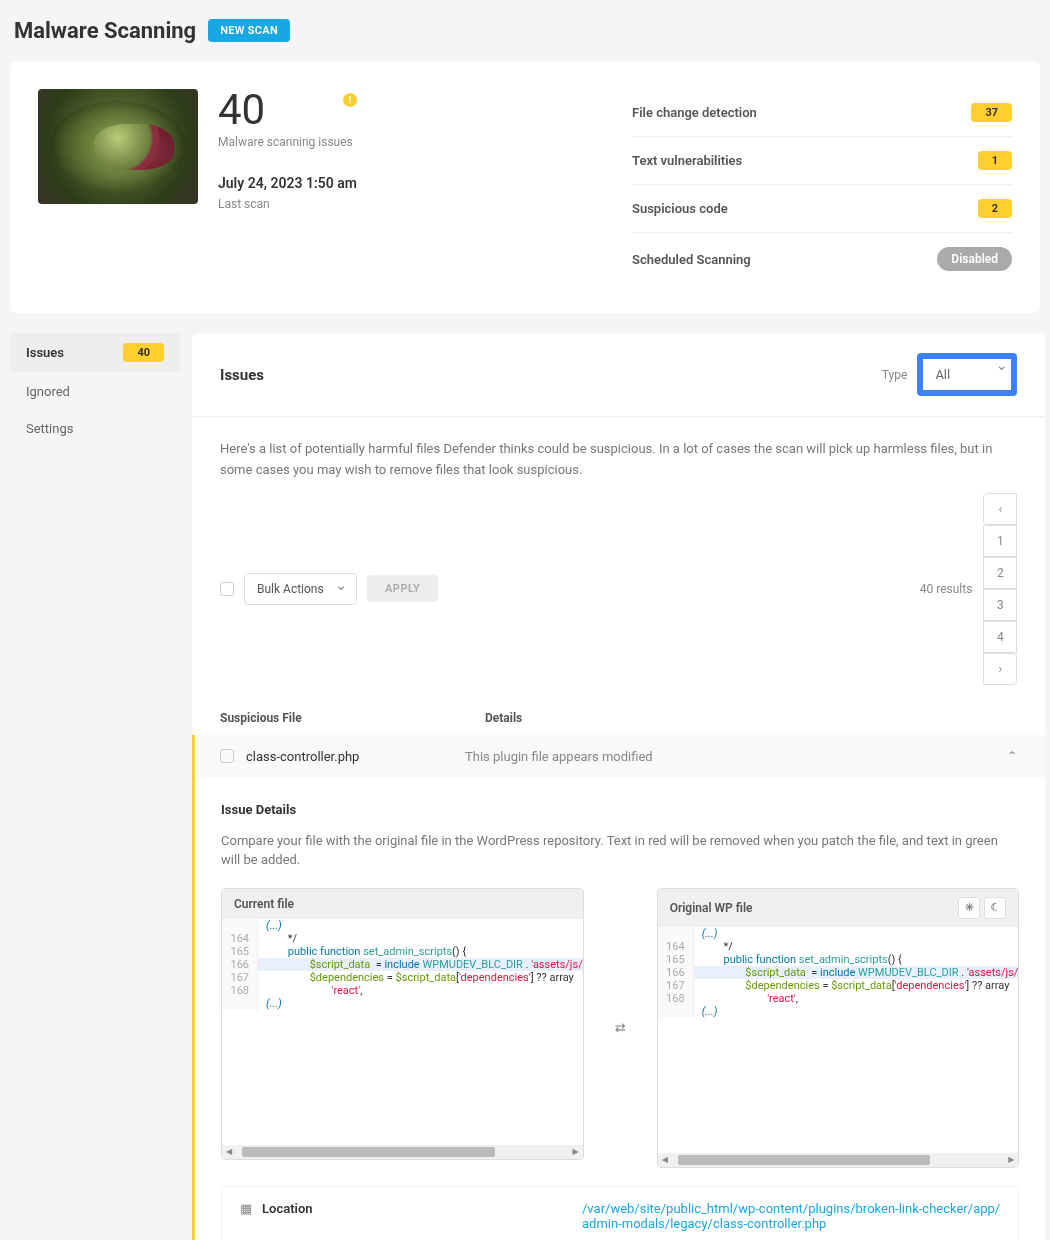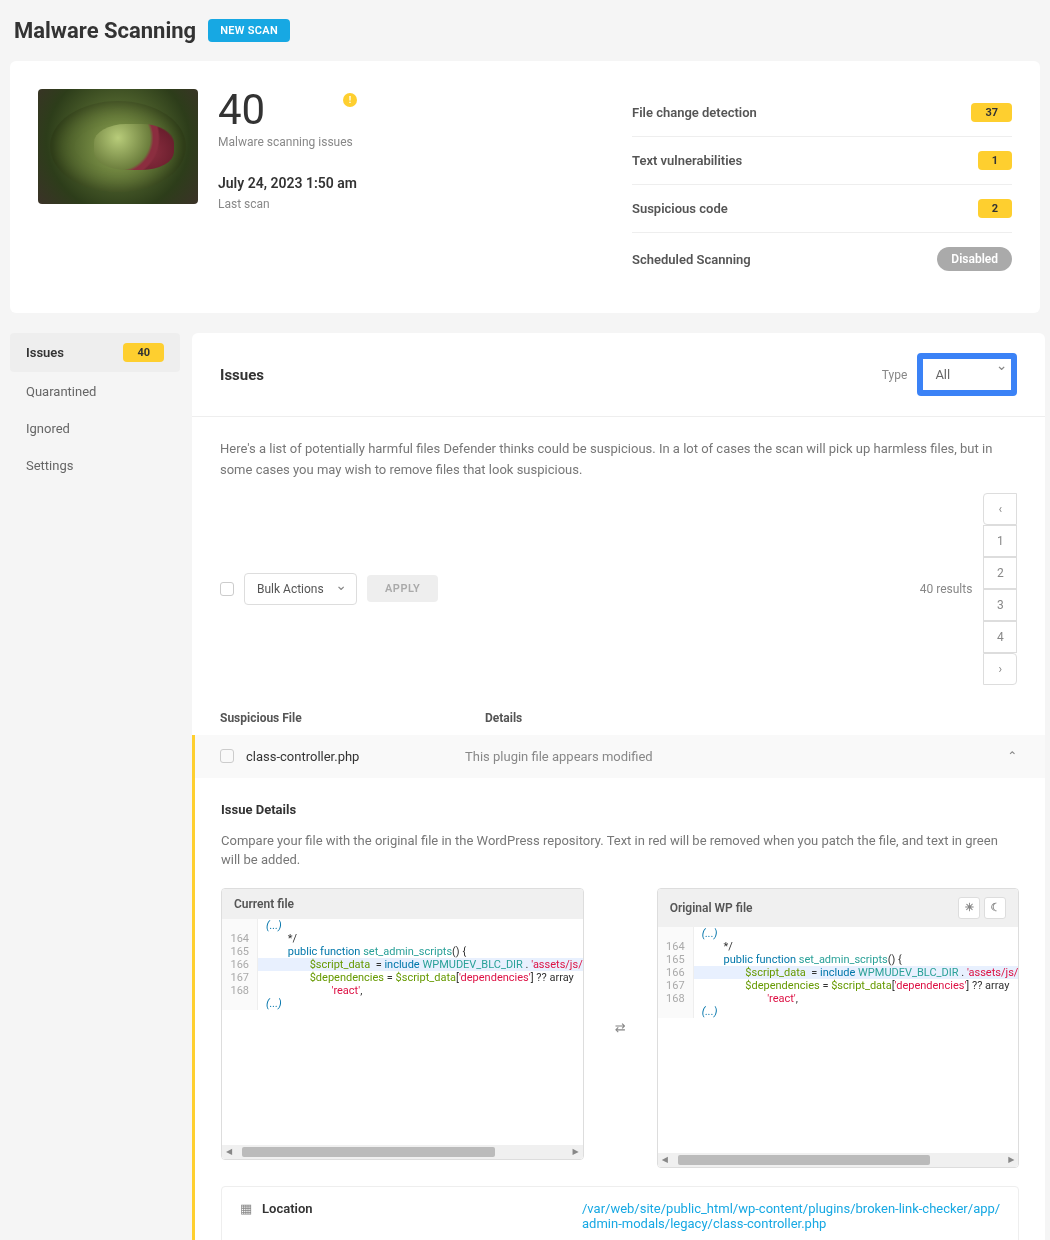--- a/index.html
+++ b/index.html
@@ -126,23 +126,20 @@
       </div>
   </div>
 
   <div class="layout">
     <div class="sidebar" id="sidebar">
         <div class="side-item active">
           <span>Issues</span>
           <span class="pill">40</span>
         </div>
         <div class="side-item">
-          <span>Quarantined</span>
-        </div>
-        <div class="side-item">
           <span>Ignored</span>
         </div>
         <div class="side-item">
           <span>Settings</span>
         </div>
       </div>
     <div class="content">
       <div class="ct-hdr">
         <h2>Issues</h2>
         <div class="type-wrap">

